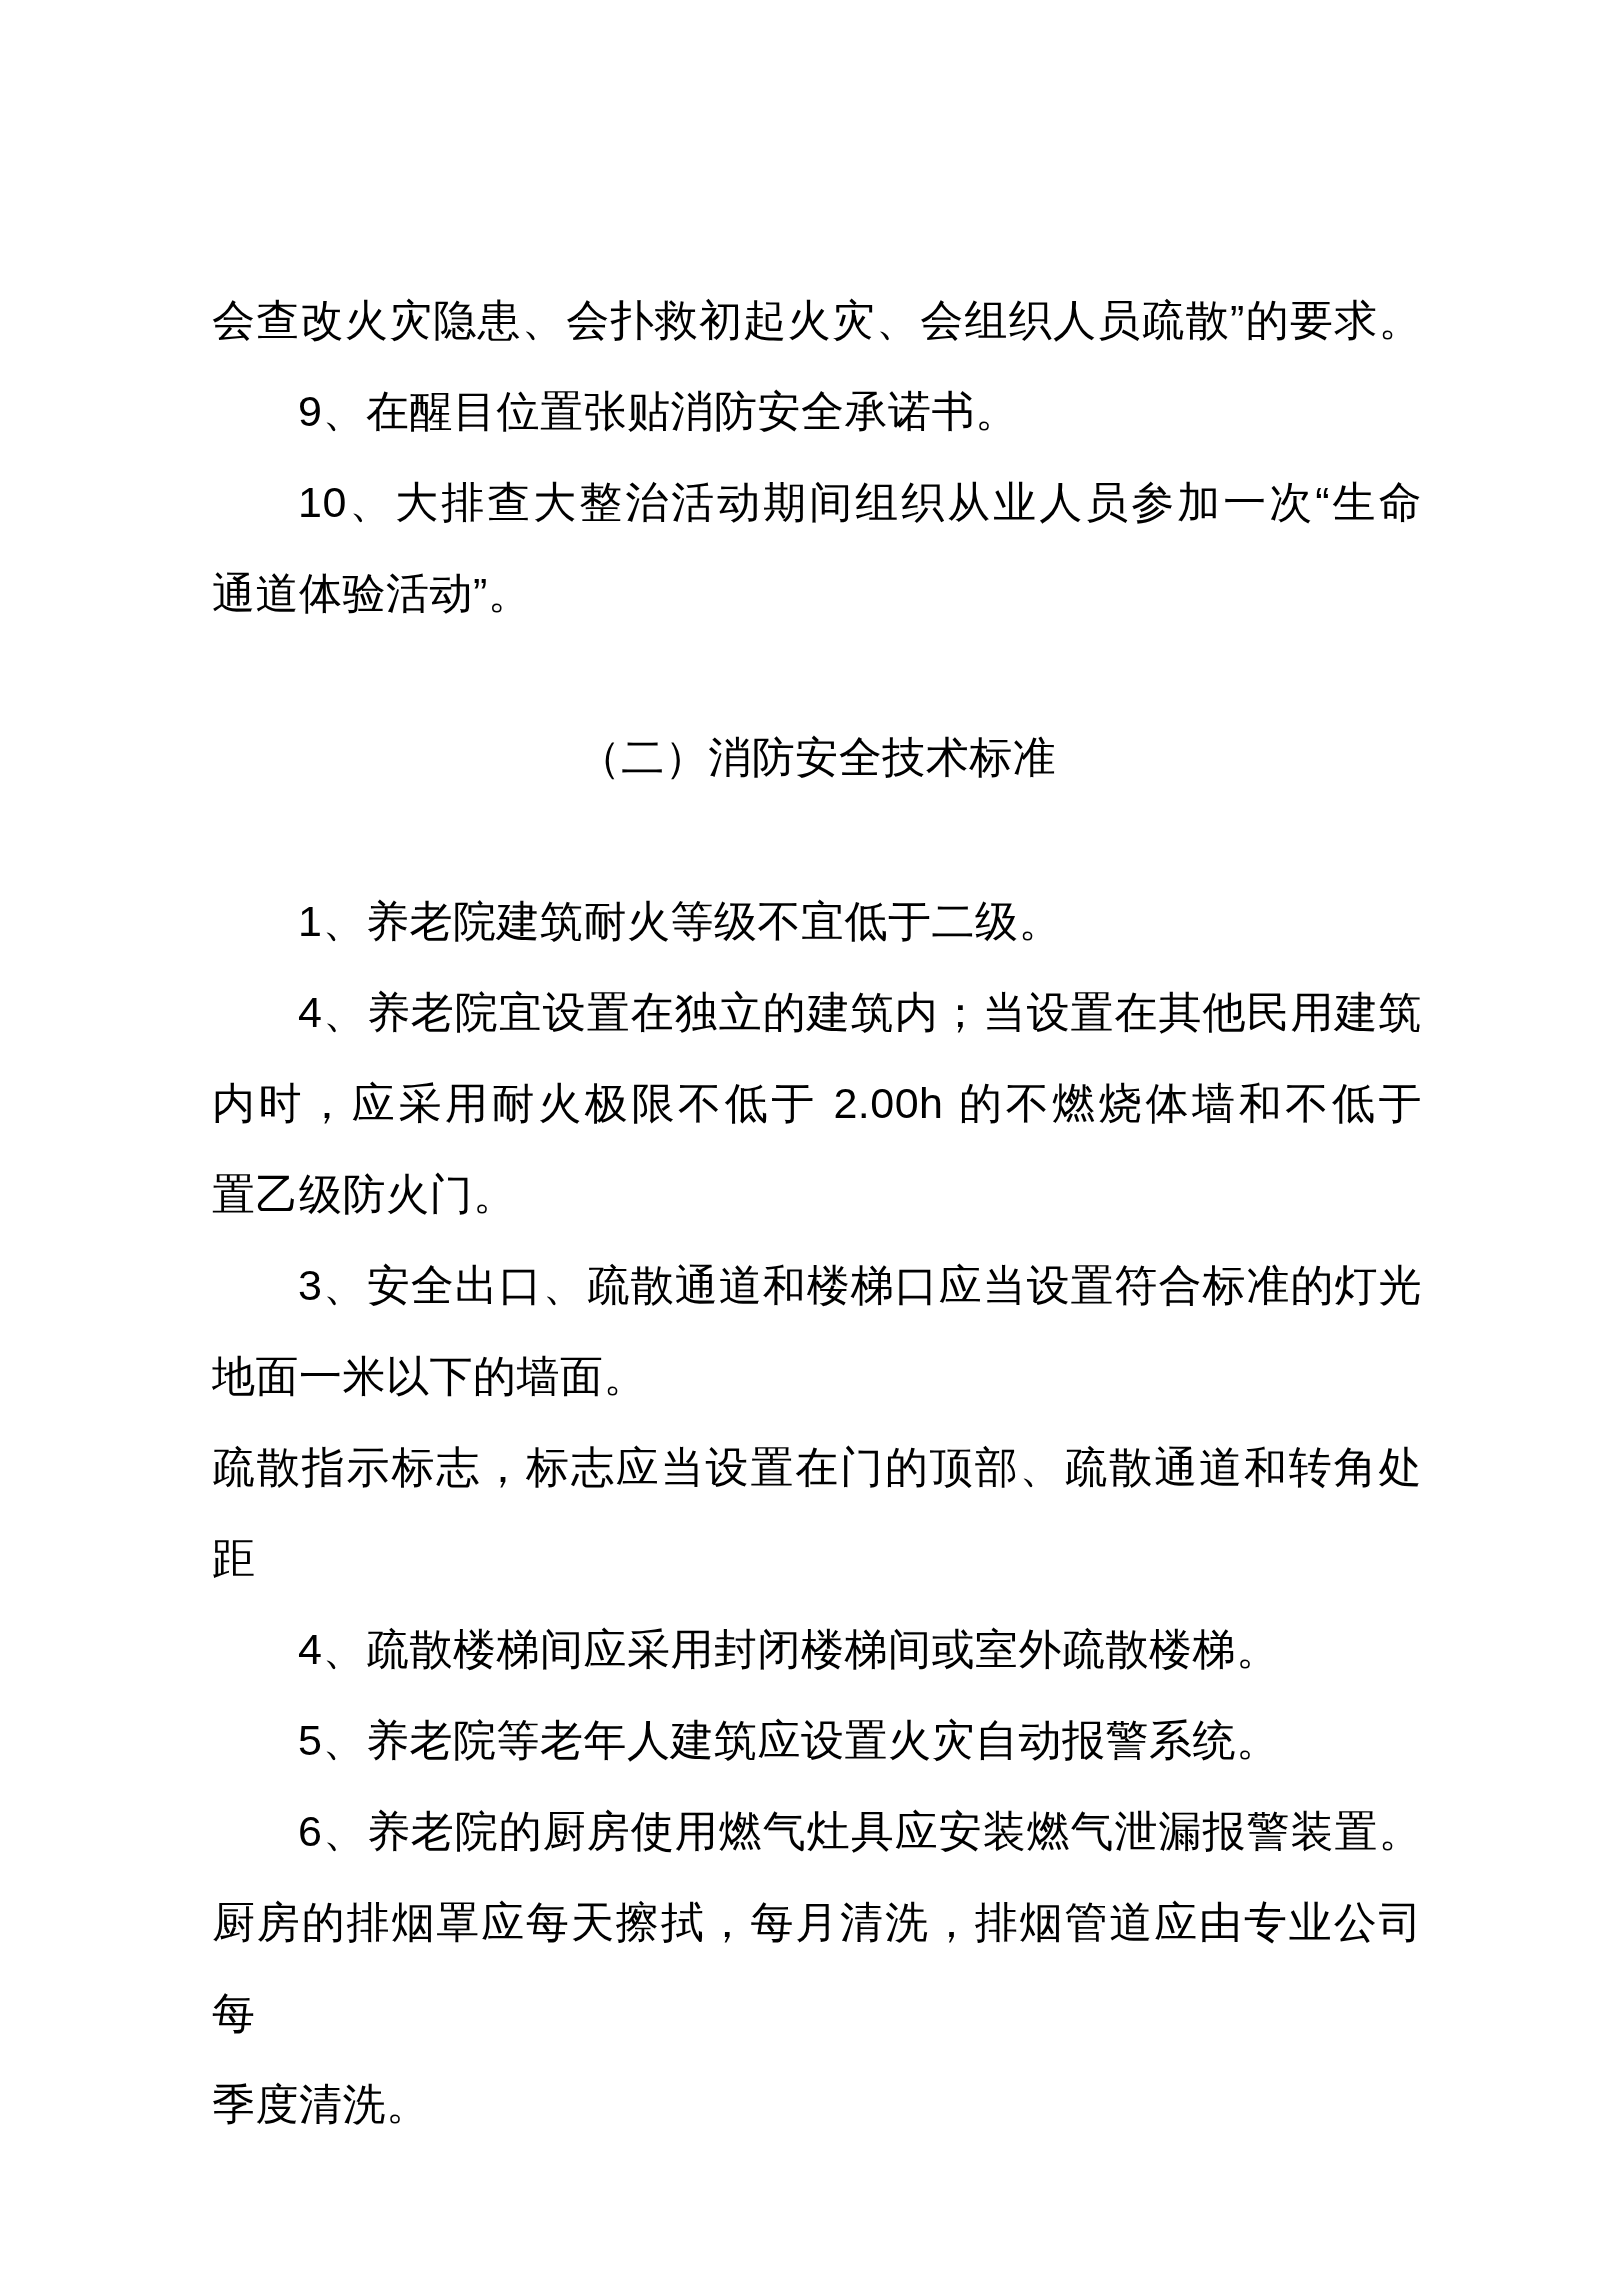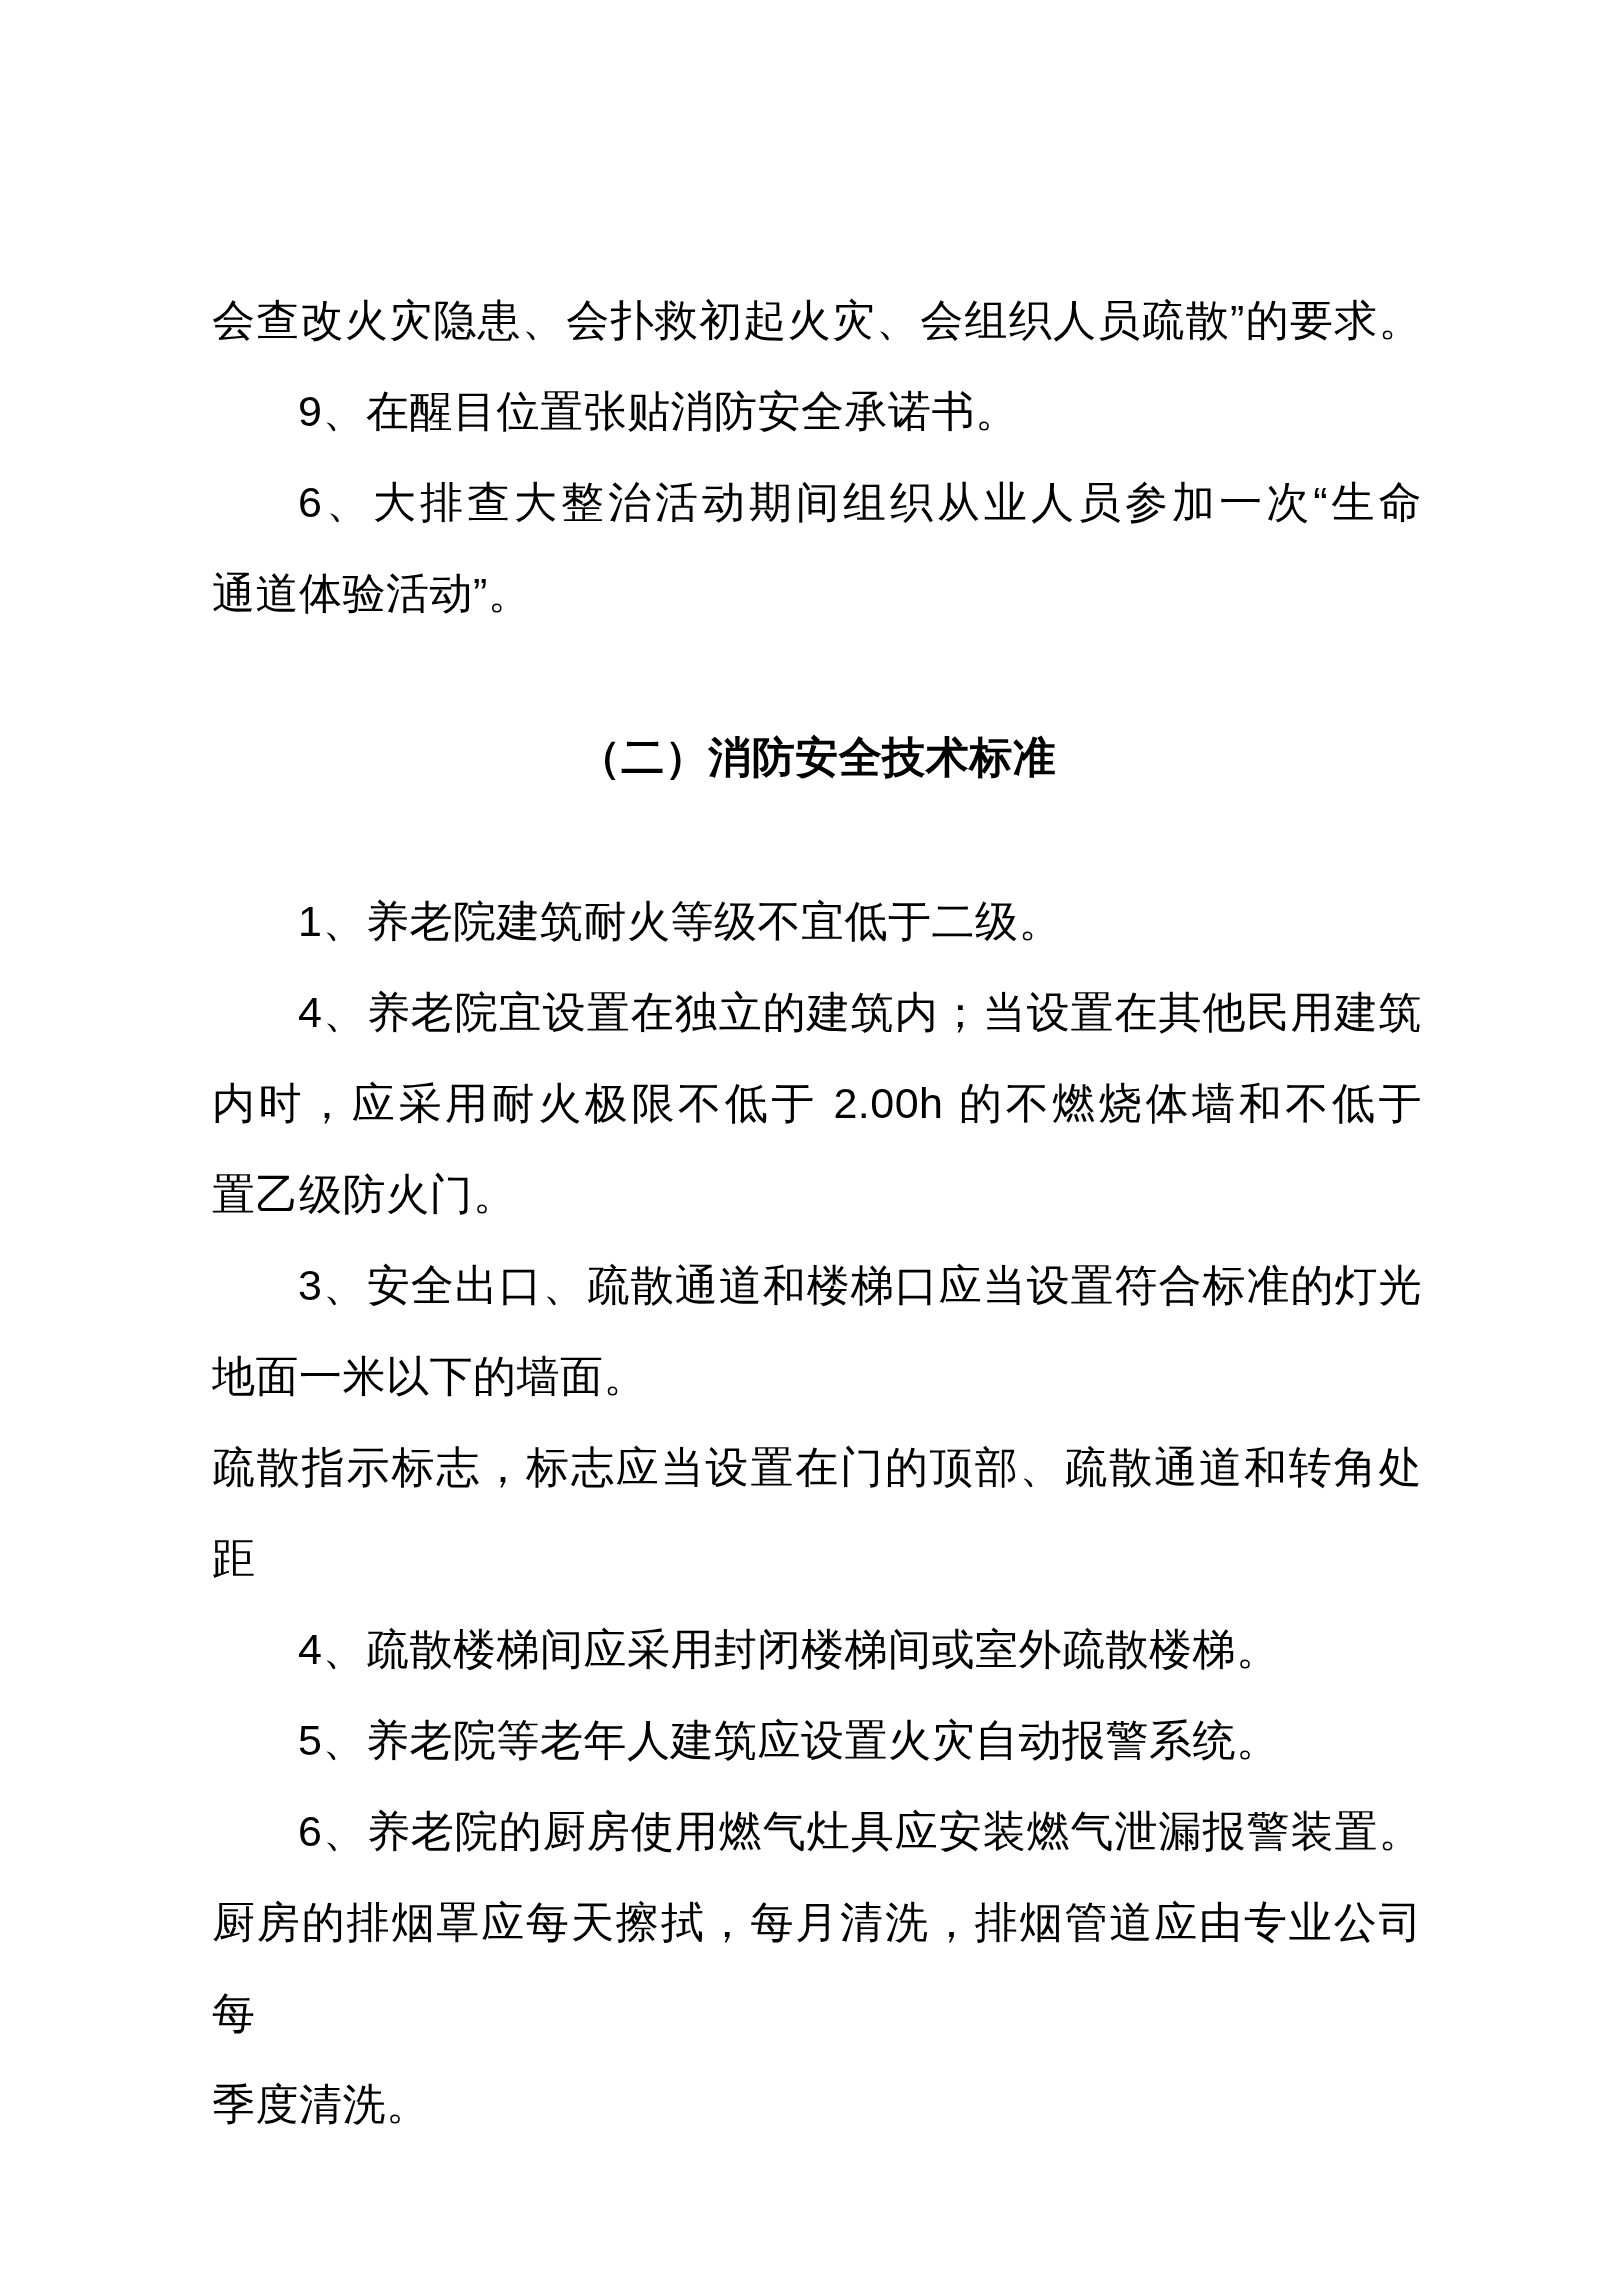--- a/index.html
+++ b/index.html
@@ -38,35 +38,34 @@
     text-indent: 86px;
   }
   .line.fill {
     text-align: justify;
     text-align-last: justify;
   }
   .line.center {
     text-align: center;
     text-align-last: center;
     text-indent: 0;
-    font-weight: bold;
   }
   .line.empty {
     min-height: 73px;
     line-height: 73px;
   }
 </style>
 </head>
 <body>
 
 <div class="page" style="background: rgb(255, 255, 255); color: rgb(0, 0, 0);">
   <div class="content">
       <div class="line fill">会查改火灾隐患、会扑救初起火灾、会组织人员疏散”的要求。</div>
       <div class="line indent">9、在醒目位置张贴消防安全承诺书。</div>
-      <div class="line indent fill">6、大排查大整治活动期间组织从业人员参加一次“生命</div>
+      <div class="line indent fill">10、大排查大整治活动期间组织从业人员参加一次“生命</div>
       <div class="line">通道体验活动”。</div>
       <div class="line empty"></div>
       <div class="line center">（二）消防安全技术标准</div>
       <div class="line empty"></div>
       <div class="line indent">1、养老院建筑耐火等级不宜低于二级。</div>
       <div class="line indent fill">4、养老院宜设置在独立的建筑内；当设置在其他民用建筑</div>
       <div class="line fill">内时，应采用耐火极限不低于 2.00h 的不燃烧体墙和不低于</div>
       <div class="line">置乙级防火门。</div>
       <div class="line indent fill">3、安全出口、疏散通道和楼梯口应当设置符合标准的灯光</div>
       <div class="line">地面一米以下的墙面。</div>

